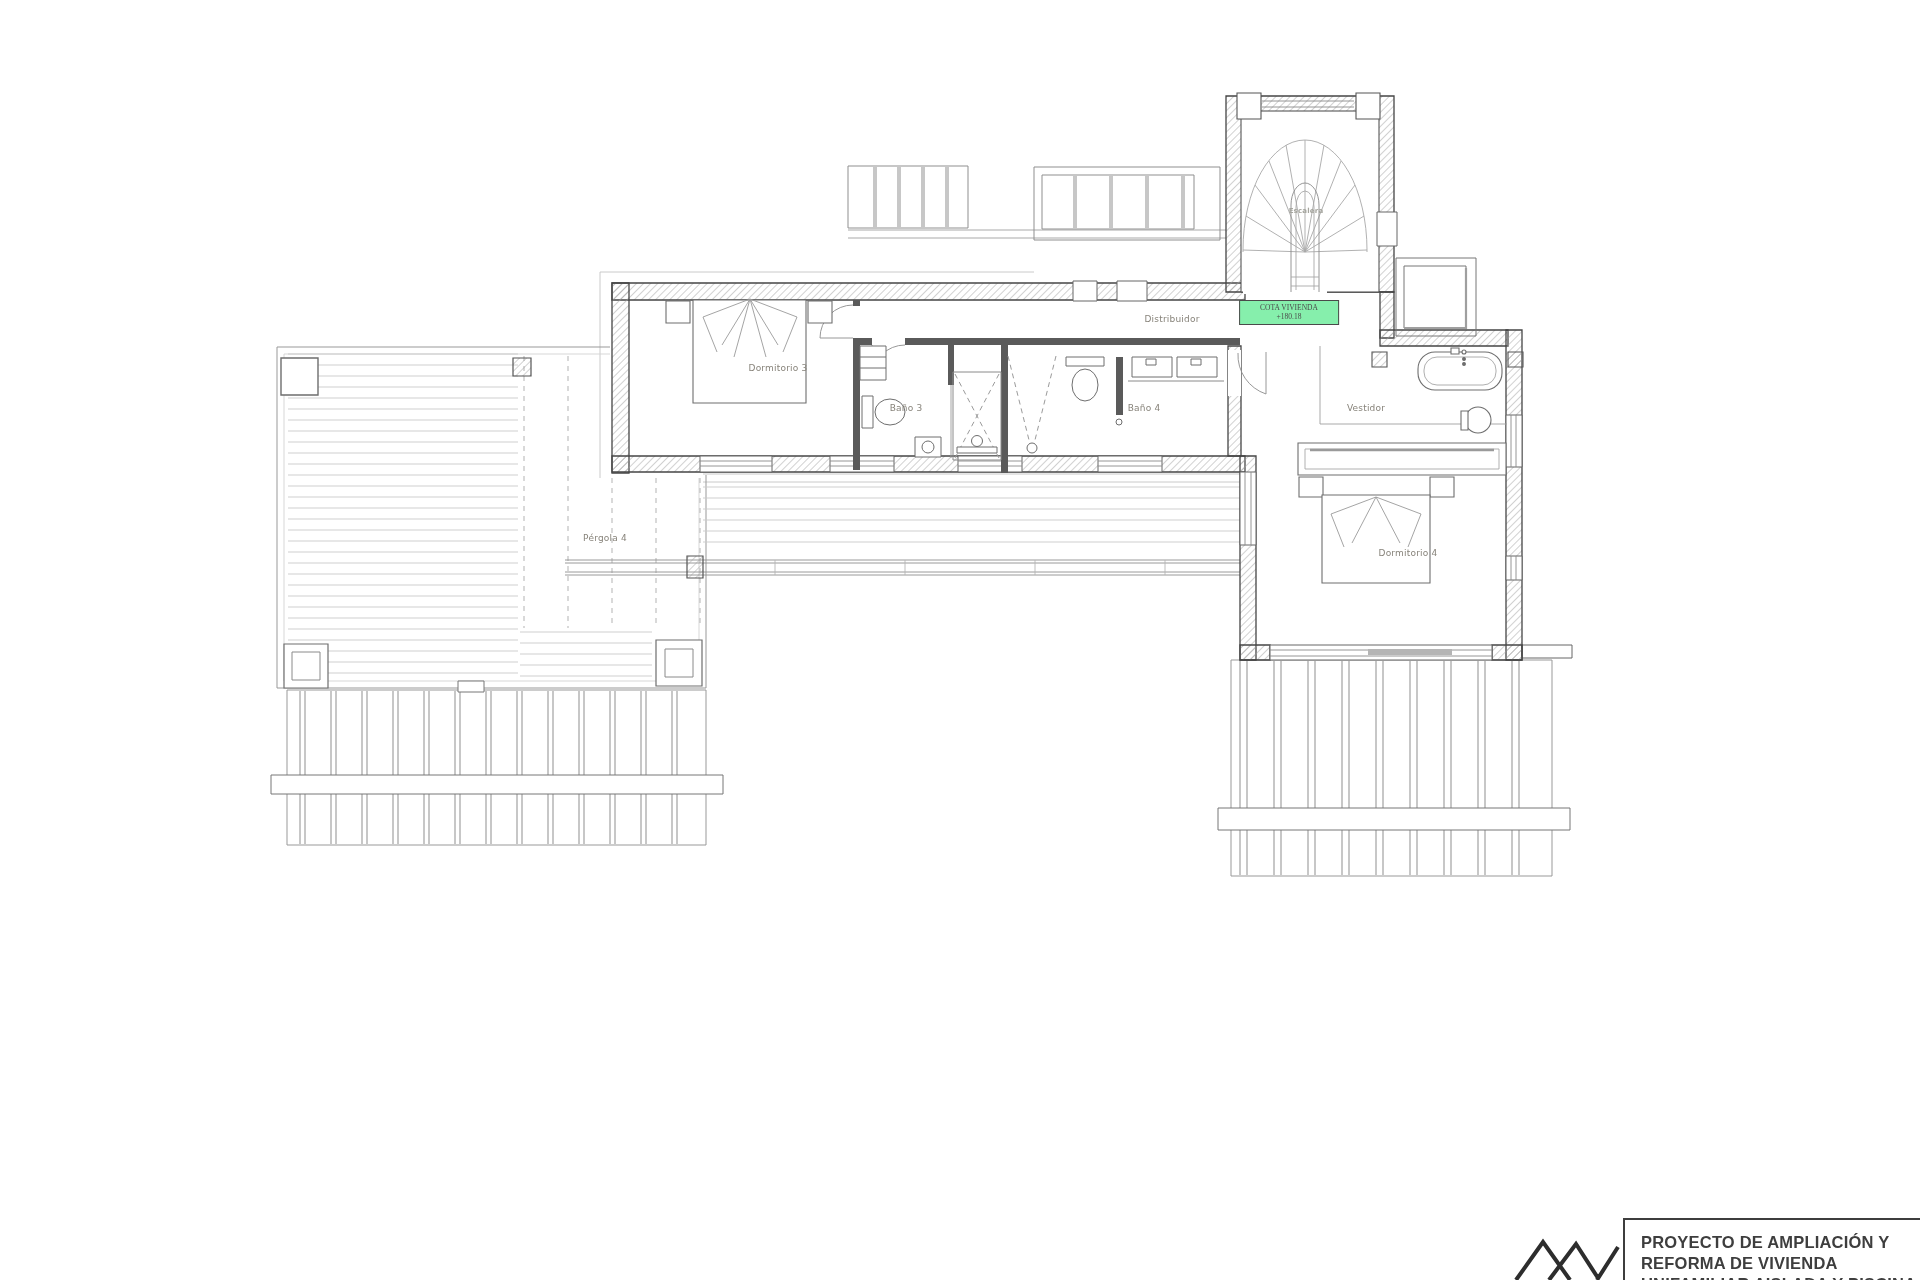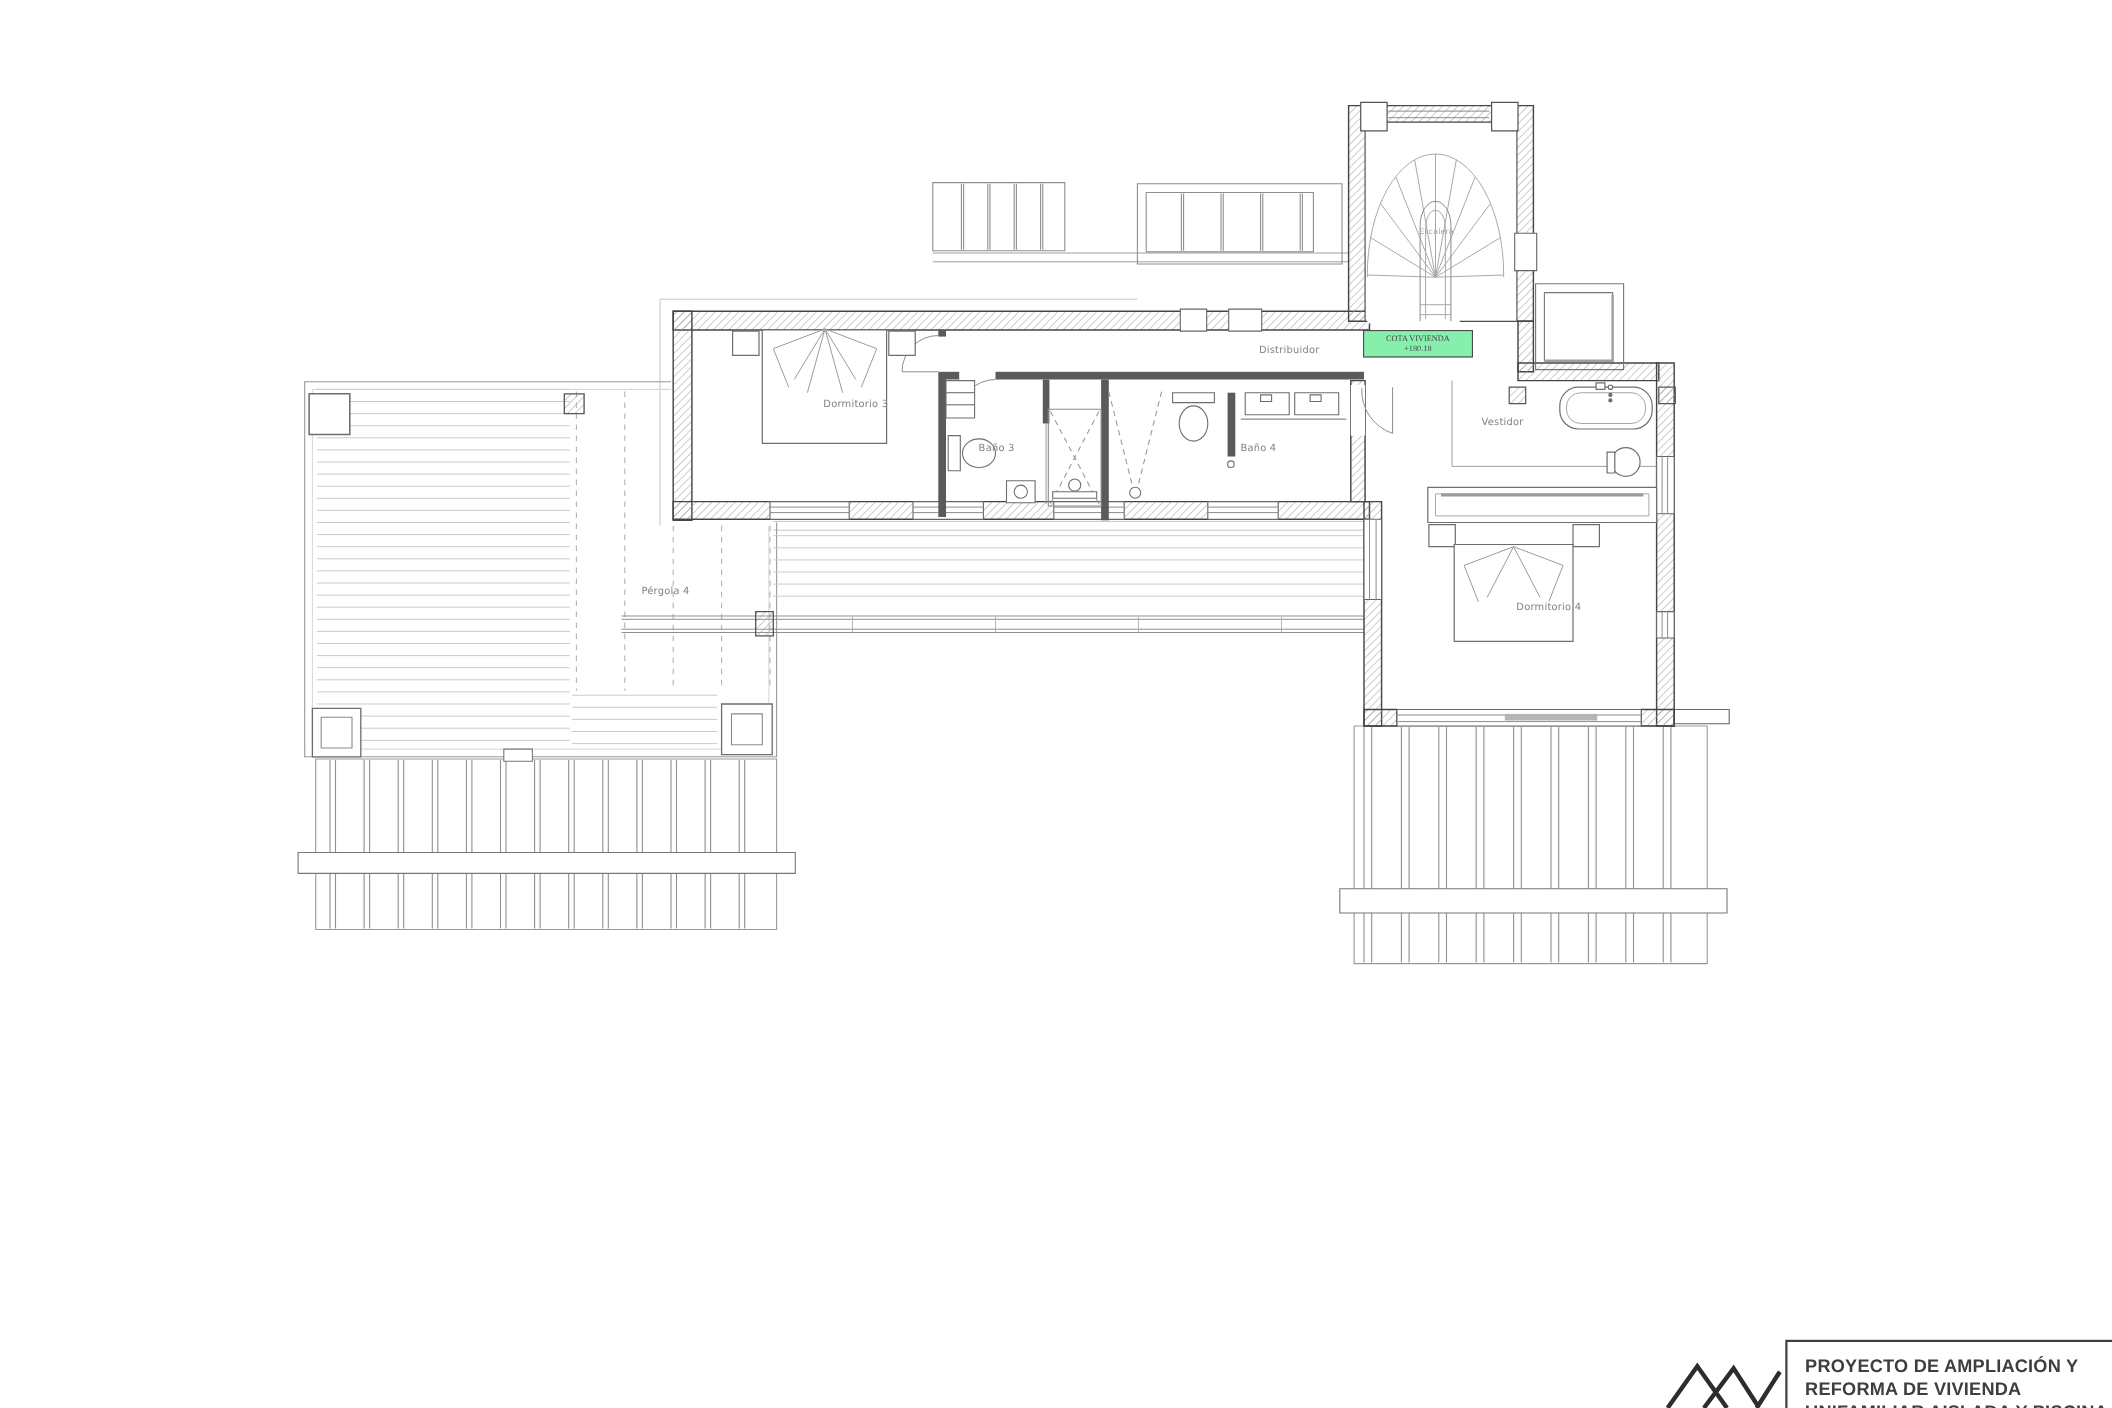--- a/index.html
+++ b/index.html
@@ -1,19 +1,19 @@
 <!DOCTYPE html>
 <html><head>
 <meta charset="utf-8">
 <style>
   html,body{margin:0;padding:0;width:1920px;height:1280px;overflow:hidden;background:#ffffff;}
   #canvas{position:relative;width:1920px;height:1280px;background:#ffffff;font-family:"DejaVu Sans",sans-serif;}
   #plan-svg{position:absolute;left:0;top:0;}
   .room-label{position:absolute;transform:translate(-50%,-50%);font-size:9px;color:#87837a;white-space:nowrap;letter-spacing:.2px;}
-  .tiny-label{font-size:7px;color:#a5a59e;}
+  .tiny-label{font-size:7px;color:#a5a59e;font-weight:bold;}
   .cota-box{position:absolute;transform:translate(-50%,0);border:1.2px solid #4a4a4a;background:#86efac;
     font-size:7.5px;color:#4a4a4a;text-align:center;line-height:1.25;padding:2px 20px;white-space:nowrap;font-family:Liberation Serif, serif;}
   .title-block{position:absolute;left:1623px;top:1218px;width:340px;height:120px;border:2px solid #3e3e3e;background:#fff;
     padding:12px 0 0 16px;box-sizing:border-box;}
   .title-block div{font-family:"Liberation Sans",sans-serif;font-weight:bold;font-size:16.5px;line-height:1.27;color:#3e3e3e;letter-spacing:.2px;}
   .logo{position:absolute;left:1508px;top:1238px;}
   svg line,svg path,svg rect,svg ellipse,svg circle{vector-effect:non-scaling-stroke;}
   .deck-lines{stroke:#c9c9c9;stroke-width:0.9;}
   .slats{stroke:#8f8f8f;stroke-width:1;}
   .dashedv{stroke:#b3b3b3;stroke-width:1;stroke-dasharray:5 5;}
@@ -371,21 +371,21 @@
     <rect x="1322" y="495" width="108" height="88"></rect>
     <path d="M1376 497 L1331 514 L1344 547 M1376 497 L1421 514 L1408 547 M1376 497 L1352 543 M1376 497 L1400 543" stroke="#9a9a9a" stroke-width="0.9" fill="none"></path>
   </g>
 </svg>
 
 <div class="room-label" style="left:750px;top:368px;margin-left:28px;">Dormitorio 3</div>
 <div class="room-label" style="left:906px;top:408px;">Baño 3</div>
 <div class="room-label" style="left:1144px;top:408px;">Baño 4</div>
 <div class="room-label" style="left:1172px;top:319px;">Distribuidor</div>
 <div class="room-label tiny-label" style="left:1306px;top:211px;">Escalera</div>
-<div class="room-label" style="left:1366px;top:384px;">Vestidor</div>
+<div class="room-label" style="left:1366px;top:408px;">Vestidor</div>
 <div class="room-label" style="left:1388px;top:553px;margin-left:20px;">Dormitorio 4</div>
 <div class="room-label" style="left:605px;top:538px;">Pérgola 4</div>
 
 <div class="cota-box" style="left:1289px;top:300px;">
   <div>COTA VIVIENDA</div>
   <div>+180.18</div>
 </div>
 
 <div class="title-block">
   <div>PROYECTO DE AMPLIACIÓN Y</div>

